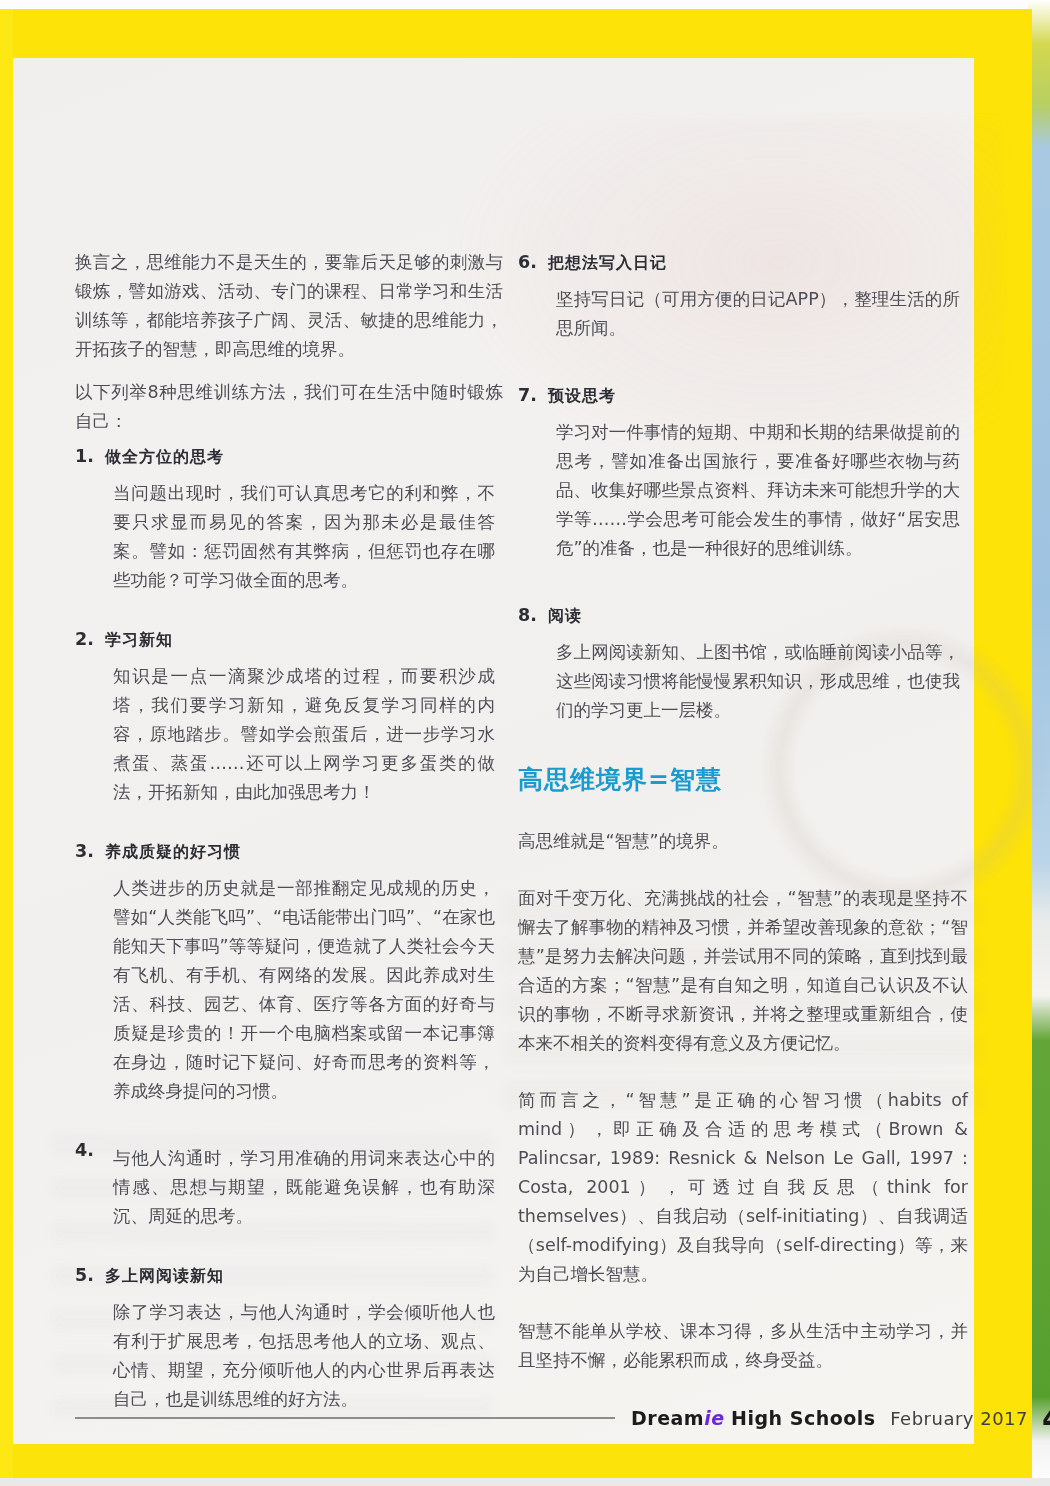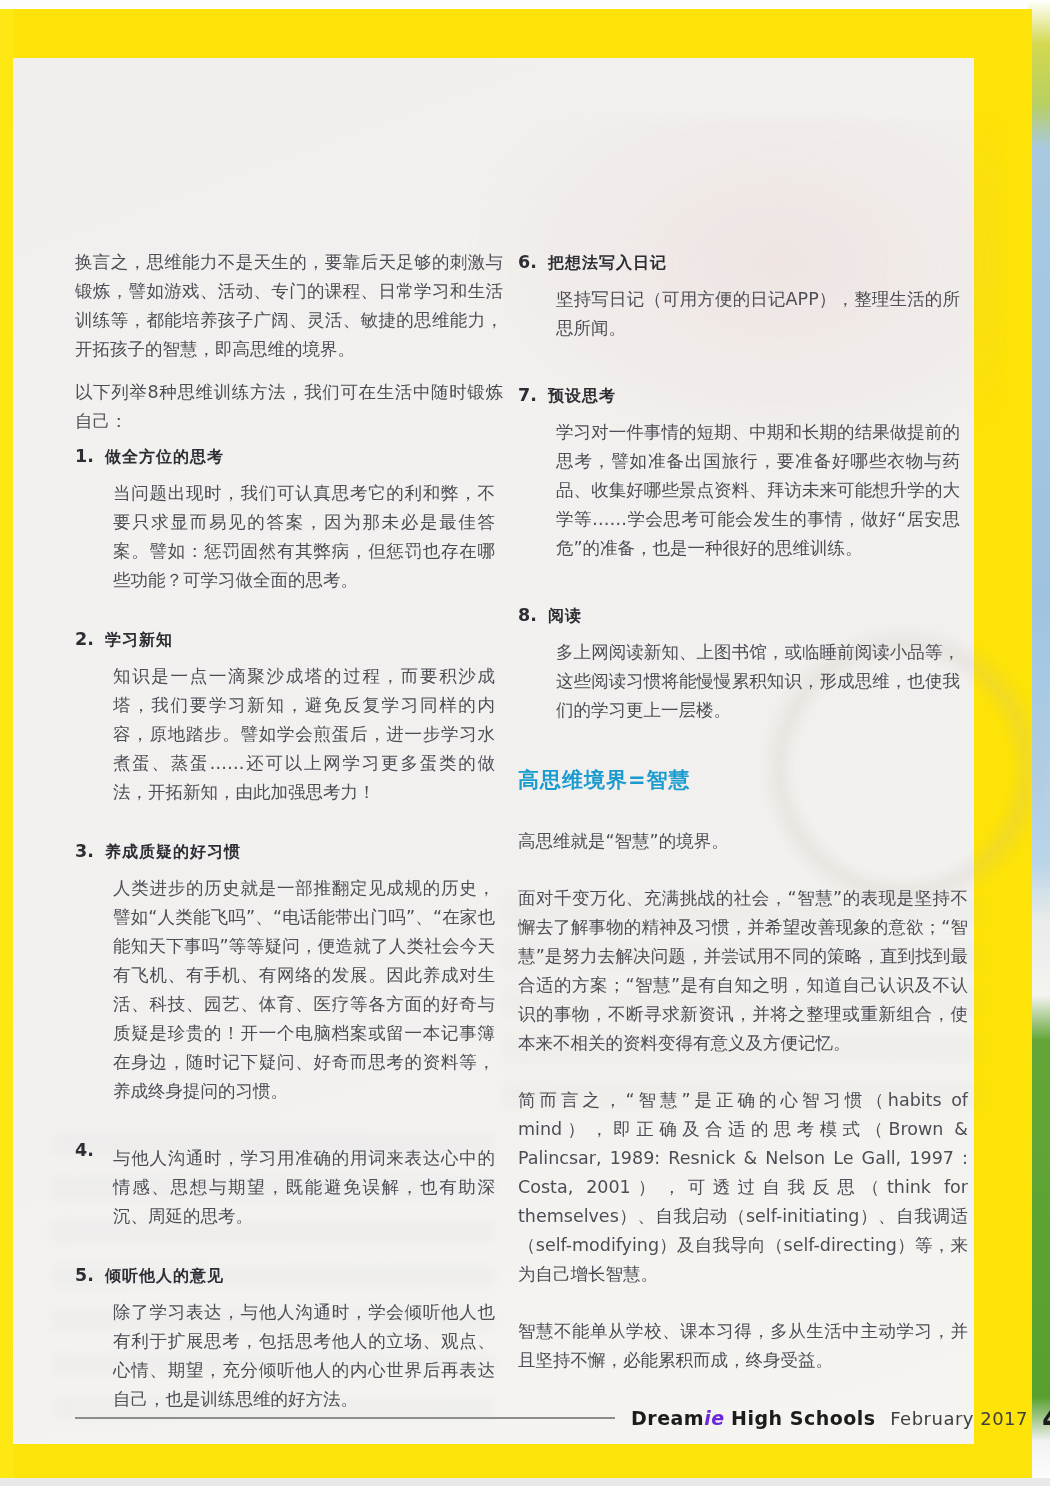--- a/index.html
+++ b/index.html
@@ -68,21 +68,21 @@
   .t-item{display:flex;margin-bottom:20px;}
   .t-item .num{flex:0 0 30px;font-weight:bold;color:#2d2d34;font-size:17.5px;}
   .t-item .item-content{flex:1;}
   .t-item .item-title{font-weight:bold;color:#2d2d34;margin:0 0 2px 0;font-size:16px;letter-spacing:1px;}
   .t-item .item-body{margin:8px;}
 
   .col-left .t-item{margin-bottom:22px;}
   .col-right .t-item{margin-bottom:30px;}
 
   .section-heading{
-    color:#1a9bd0;font-weight:bold;font-size:21px;letter-spacing:1px;
+    color:#1a9bd0;font-weight:bold;font-size:25px;letter-spacing:1px;
     margin:10px 0 30px 0;line-height:34px;
   }
   .rpara{margin:0 0 28px 0;}
 
   
   .footer{
     position:absolute;left:75px;top:1398px;width:900px;height:40px;
     display:flex;align-items:center;color:#222;
   }
   .footer-rule{width:540px;height:2px;background:#8d8d8b;margin-right:16px;flex:0 0 auto;}
@@ -142,21 +142,21 @@
     <div class="t-item">
       <span class="num">4.</span>
       <div class="item-content">
         <p class="item-body">与他人沟通时，学习用准确的用词来表达心中的情感、思想与期望，既能避免误解，也有助深沉、周延的思考。</p>
       </div>
     </div>
 
     <div class="t-item">
       <span class="num">5.</span>
       <div class="item-content">
-        <p class="item-title">倾听他人的意见</p>
+        <p class="item-title">多上网阅读新知</p>
         <p class="item-body">除了学习表达，与他人沟通时，学会倾听他人也有利于扩展思考，包括思考他人的立场、观点、心情、期望，充分倾听他人的内心世界后再表达自己，也是训练思维的好方法。</p>
       </div>
     </div>
   </div>
 
   <div class="col col-right">
     <div class="t-item">
       <span class="num">6.</span>
       <div class="item-content">
         <p class="item-title">把想法写入日记</p>

